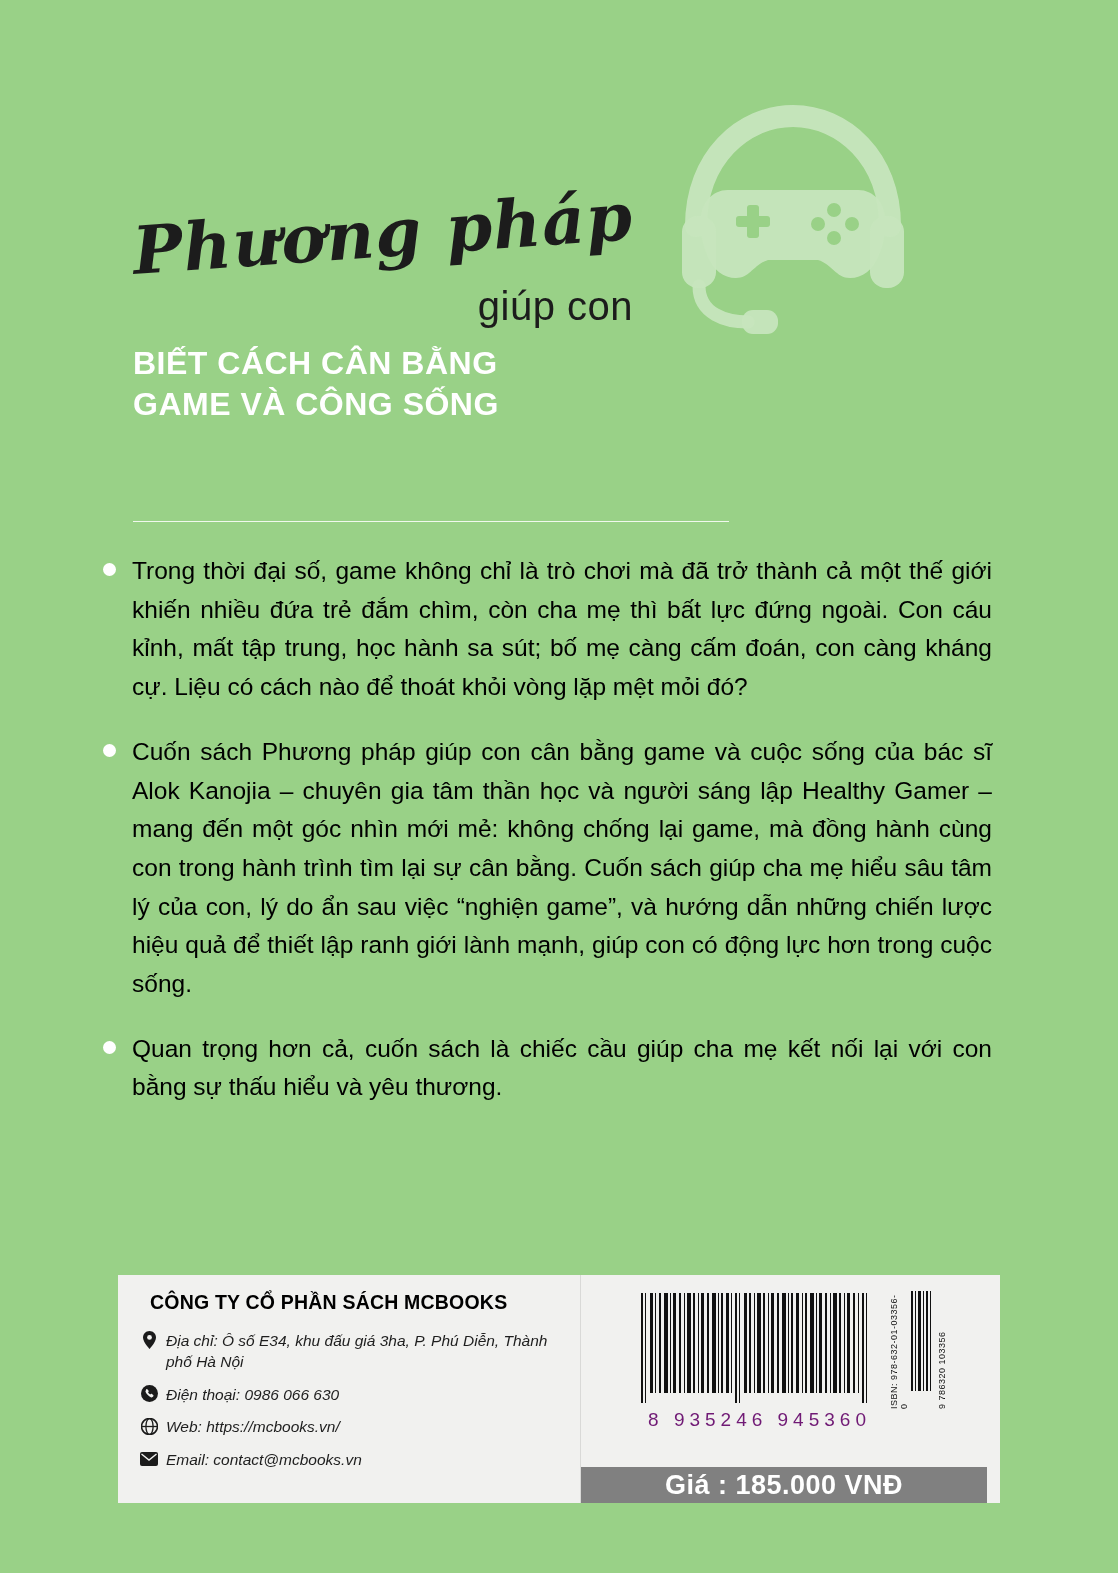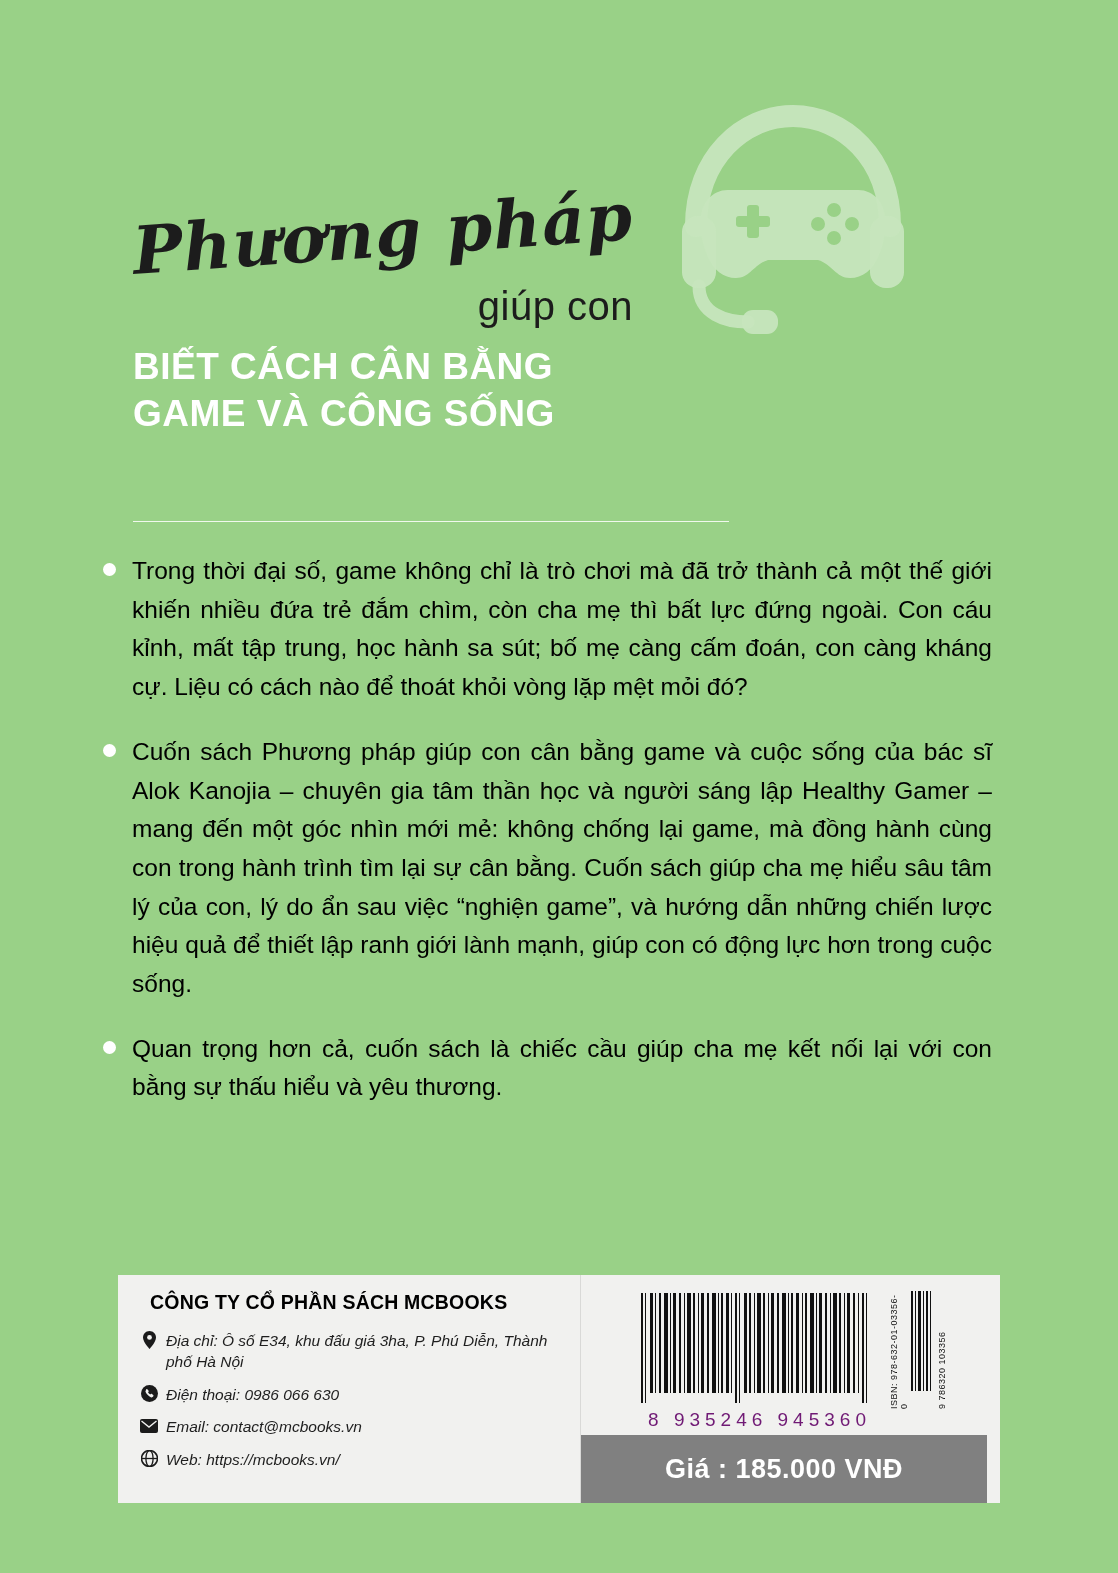--- a/index.html
+++ b/index.html
@@ -48,21 +48,21 @@
     font-size: 40px;
     color: #1c1c1c;
     text-align: right;
     width: 500px;
     letter-spacing: 0.5px;
   }
   .headline {
     margin-top: 14px;
     color: #ffffff;
     font-weight: bold;
-    font-size: 37px;
+    font-size: 32px;
     line-height: 1.28;
     letter-spacing: 0.5px;
   }
   .rule {
     position: absolute;
     top: 521px;
     left: 133px;
     width: 596px;
     height: 1px;
     background: #ffffff;
@@ -169,21 +169,21 @@
     font-size: 19px;
     letter-spacing: 5px;
     color: #701a75;
     margin-top: 2px;
   }
   .price-bar {
     position: absolute;
     bottom: 0;
     left: 0;
     right: 13px;
-    height: 68px;
+    height: 36px;
     background: #808080;
     color: #ffffff;
     display: flex;
     align-items: center;
     justify-content: center;
     font-weight: bold;
     font-size: 27px;
     letter-spacing: 0.5px;
   }
 </style>
@@ -250,37 +250,37 @@
         <svg width="17" height="17" viewBox="0 0 17 17">
             <circle cx="8.5" cy="8.5" r="8.5" fill="#1b1b1b"></circle>
             <path d="M5.2 4.4c.4-.4 1-.4 1.3 0l1.1 1.3c.3.4.2.8-.1 1.1l-.5.5c.5 1 1.3 1.8 2.3 2.3l.5-.5c.3-.3.8-.4 1.1-.1l1.3 1.1c.4.3.4.9 0 1.3l-.6.6c-.5.5-1.2.6-1.8.3C7.6 11.2 5.8 9.4 4.6 7.1c-.3-.6-.2-1.4.3-1.9l.3-.8z" fill="#f1f1ef"></path>
           </svg>
       </span>
       <span>Điện thoại: 0986 066 630</span>
     </div>
 
     <div class="contact-row">
       <span class="contact-ico">
-        <svg width="18" height="14" viewBox="0 0 18 14">
-            <rect x="0" y="0" width="18" height="14" rx="2" fill="#1b1b1b"></rect>
-            <path d="M1.5 2L9 8L16.5 2" stroke="#f1f1ef" stroke-width="1.4" fill="none"></path>
-          </svg>
-      </span>
-      <span>Email: contact@mcbooks.vn</span>
-    </div>
-
-    <div class="contact-row">
-      <span class="contact-ico">
         <svg width="17" height="17" viewBox="0 0 17 17">
             <circle cx="8.5" cy="8.5" r="8" fill="none" stroke="#1b1b1b" stroke-width="1.6"></circle>
             <ellipse cx="8.5" cy="8.5" rx="3.6" ry="8" fill="none" stroke="#1b1b1b" stroke-width="1.3"></ellipse>
             <line x1="0.8" y1="8.5" x2="16.2" y2="8.5" stroke="#1b1b1b" stroke-width="1.3"></line>
           </svg>
       </span>
       <span>Web: https://mcbooks.vn/</span>
+    </div>
+
+    <div class="contact-row">
+      <span class="contact-ico">
+        <svg width="18" height="14" viewBox="0 0 18 14">
+            <rect x="0" y="0" width="18" height="14" rx="2" fill="#1b1b1b"></rect>
+            <path d="M1.5 2L9 8L16.5 2" stroke="#f1f1ef" stroke-width="1.4" fill="none"></path>
+          </svg>
+      </span>
+      <span>Email: contact@mcbooks.vn</span>
     </div>
   </div>
 
   <div class="footer-right">
     <div class="barcode-wrap">
       <div class="barcode-main">
         <svg class="barcode-bars" width="250" height="118" viewBox="0 0 250 118">
           <rect x="0" y="0" width="250" height="118" fill="#f1f1ef"></rect>
           <g fill="#111111">
             <rect x="6" y="4" width="2" height="110"></rect>

